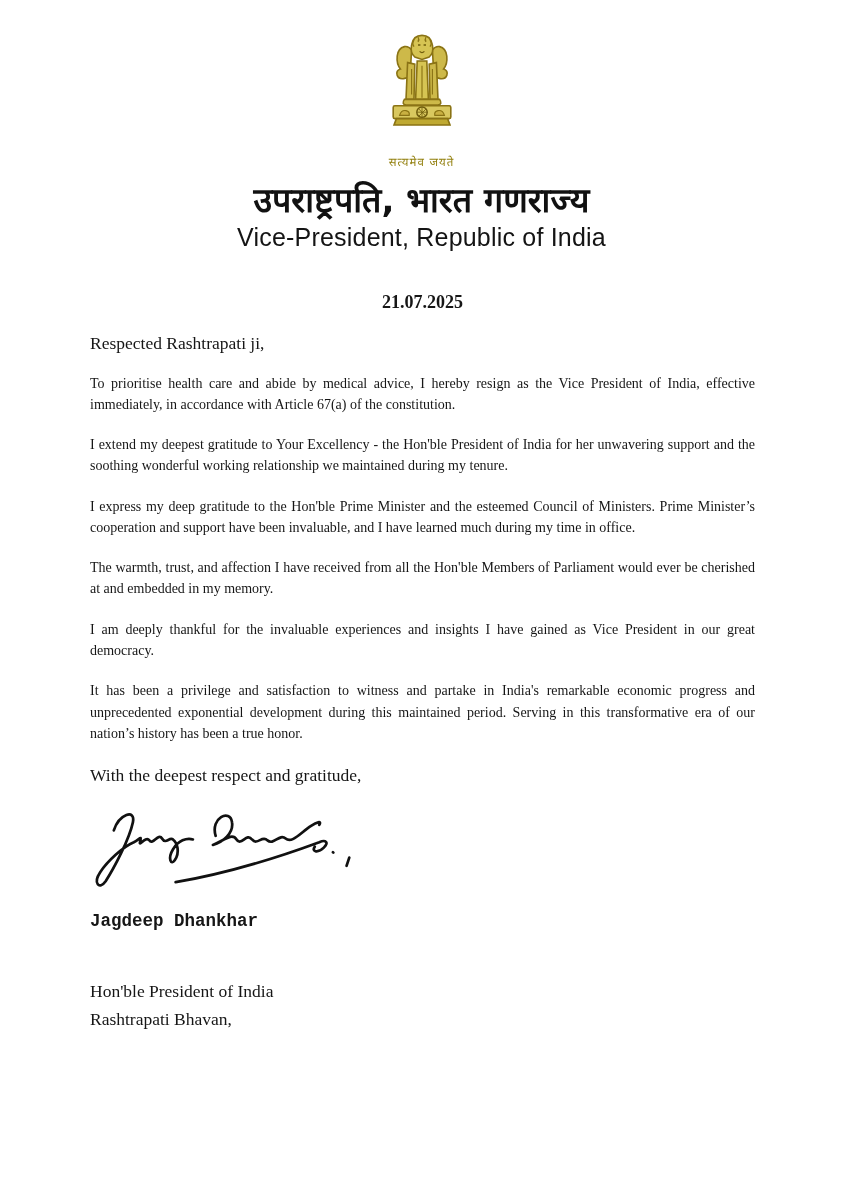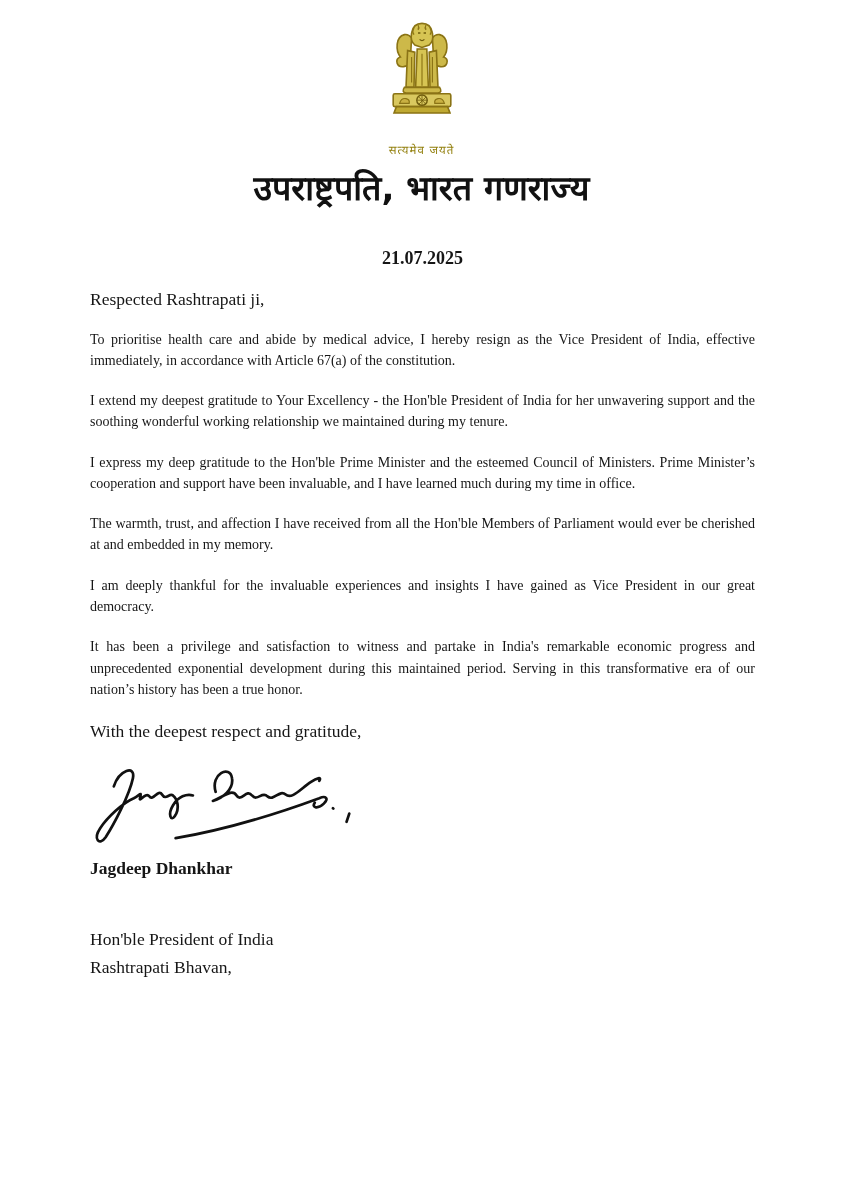--- a/index.html
+++ b/index.html
@@ -5,21 +5,21 @@
   html,body{margin:0;padding:0;background:#e9e9e9;}
   .page{
     position:relative;
     width:843px;height:1190px;
     margin:0 auto;
     background:#ffffff;
     overflow:hidden;
     font-family:"Liberation Serif", serif;
     color:#161616;
   }
-  .letterhead{ text-align:center; padding-top:16px; }
+  .letterhead{ text-align:center; padding-top:28px; }
   .emblem-wrap{ display:inline-block; line-height:0; }
   .emblem-caption{
     font-family:"DejaVu Sans", sans-serif;
     font-size:11.5px; line-height:1; color:#93800f;
     margin-top:3px; letter-spacing:1px;
   }
   .title-hindi{
     font-family:"DejaVu Sans", sans-serif;
     font-size:34px; font-weight:700; line-height:1.15;
     margin:12px 0 0; color:#111;
@@ -34,21 +34,21 @@
     text-align:center; margin-top:40px;
     font-size:18px; font-weight:700;
   }
   .salutation{ margin-top:20px; font-size:17.5px; }
   p.para{
     margin:19px 0 0; text-align:justify;
     font-size:14px; line-height:1.52;
   }
   .closing{ margin-top:21px; font-size:17.5px; }
   .signature{ margin:8px 0 0 -8px; display:block; }
-  .sender-name{ font-size:17.5px; font-weight:700; margin-top:8px; }
+  .sender-name{ font-size:17.5px; font-weight:700; margin-top:17px;font-family:Liberation Mono, monospace; }
   .recipient{ margin-top:46px; font-size:17.5px; line-height:1.6; }
   .recipient .r-name{ font-weight:400; }
 </style>
 </head>
 <body>
 
 <div class="page">
 
   <div class="letterhead">
     <span class="emblem-wrap">
@@ -86,20 +86,21 @@
 
           <path d="M32 108 q2 -7 8 -6 q5 1 4 6 z" stroke-width="1.5" fill="#c9b043"></path>
           <path d="M88 108 q-2 -7 -8 -6 q-5 1 -4 6 z" stroke-width="1.5" fill="#c9b043"></path>
 
           <path d="M28 112 h64 l3 8 h-70 z" stroke-width="2" fill="#bfa931"></path>
         </g>
       </svg>
     </span>
     <div class="emblem-caption">सत्यमेव जयते</div>
     <div class="title-hindi">उपराष्ट्रपति, भारत गणराज्य</div>
+    <div class="title-english">Vice-President, Republic of India</div>
   </div>
 
   <div class="letter-body">
     <div class="date-row">21.07.2025</div>
 
     <div class="salutation">Respected Rashtrapati ji,</div>
 
     <p class="para">To prioritise health care and abide by medical advice, I hereby resign as the Vice President of India, effective immediately, in accordance with Article 67(a) of the constitution.</p>
     <p class="para">I extend my deepest gratitude to Your Excellency - the Hon'ble President of India for her unwavering support and the soothing wonderful working relationship we maintained during my tenure.</p>
     <p class="para">I express my deep gratitude to the Hon'ble Prime Minister and the esteemed Council of Ministers. Prime Minister’s cooperation and support have been invaluable, and I have learned much during my time in office.</p>

